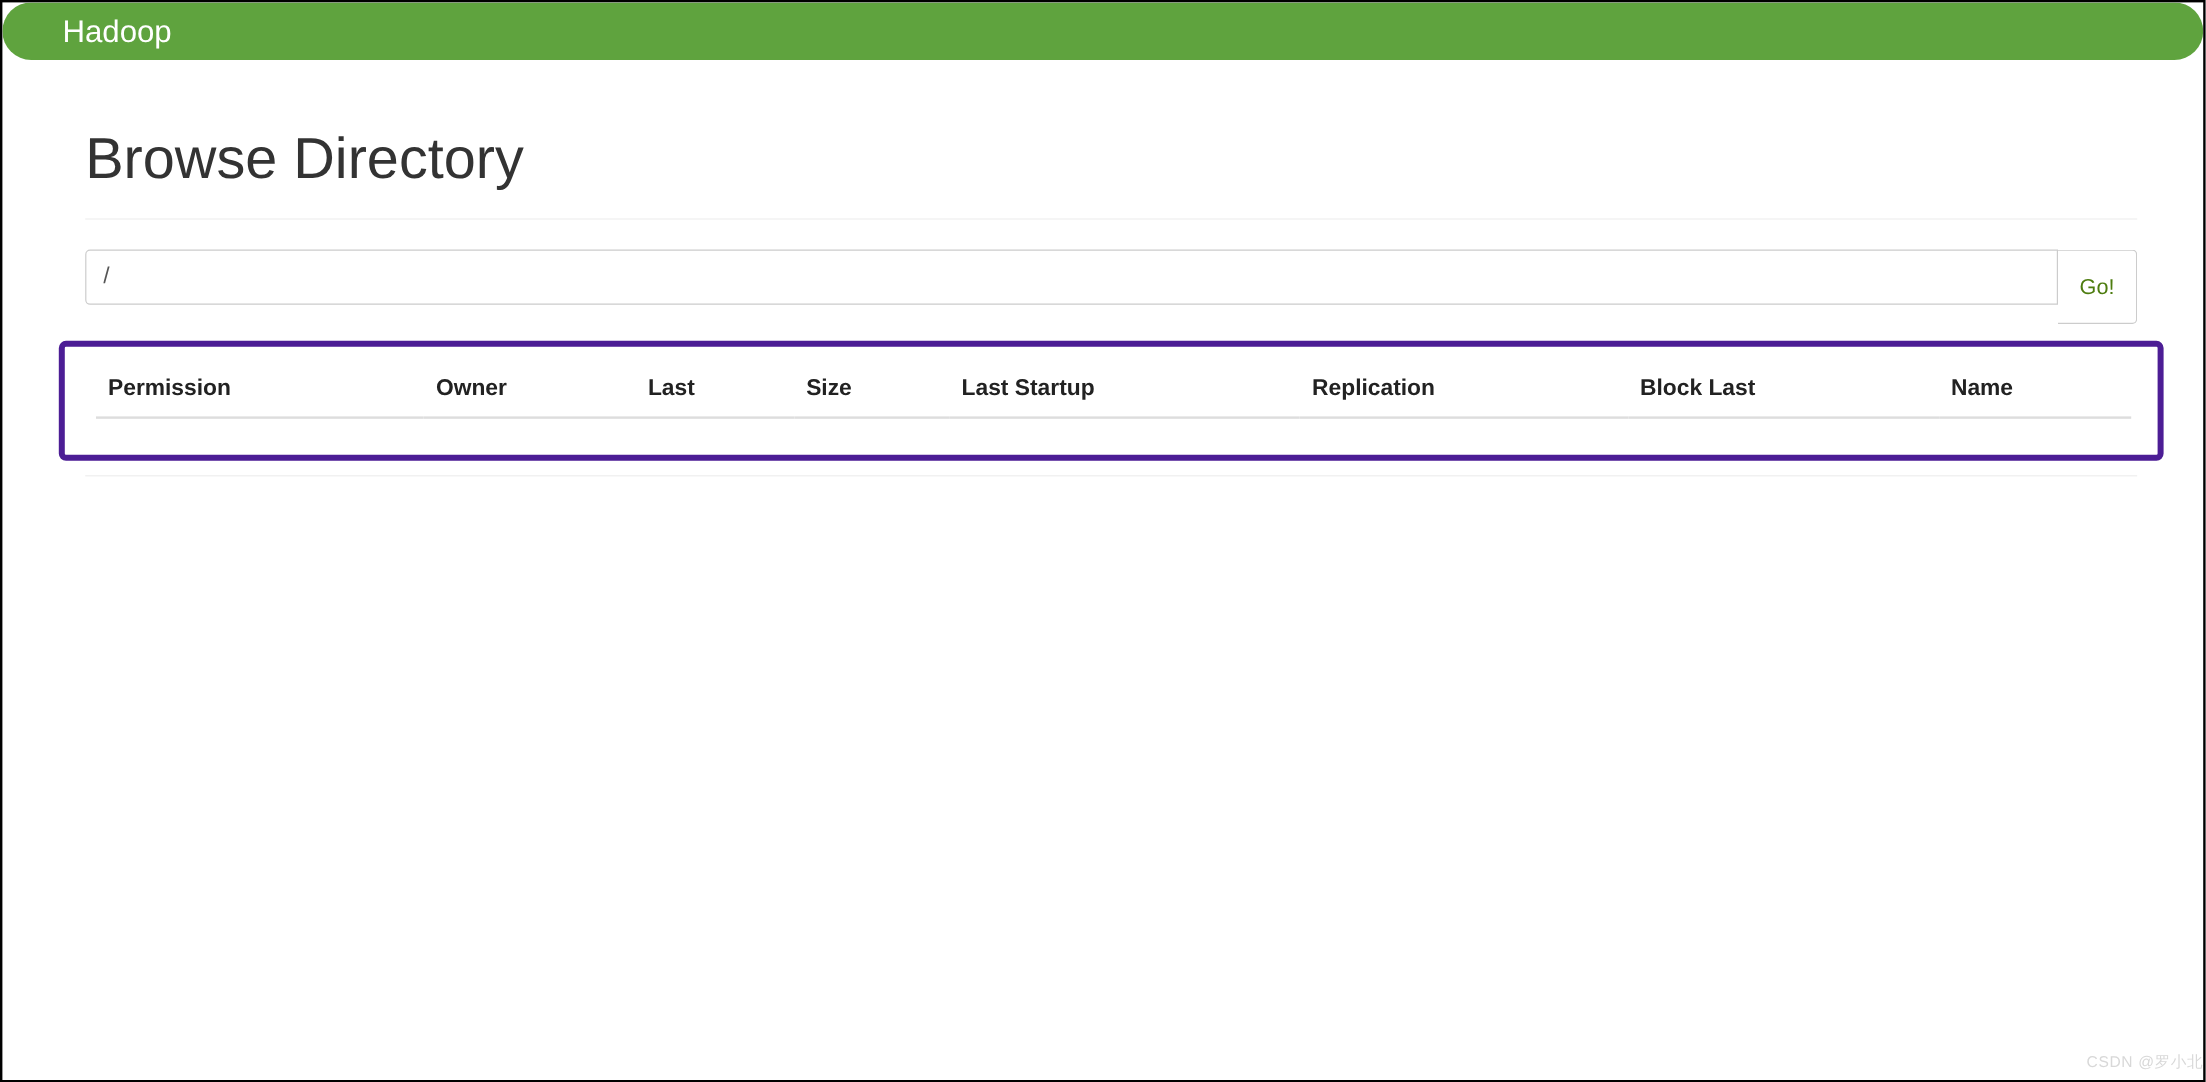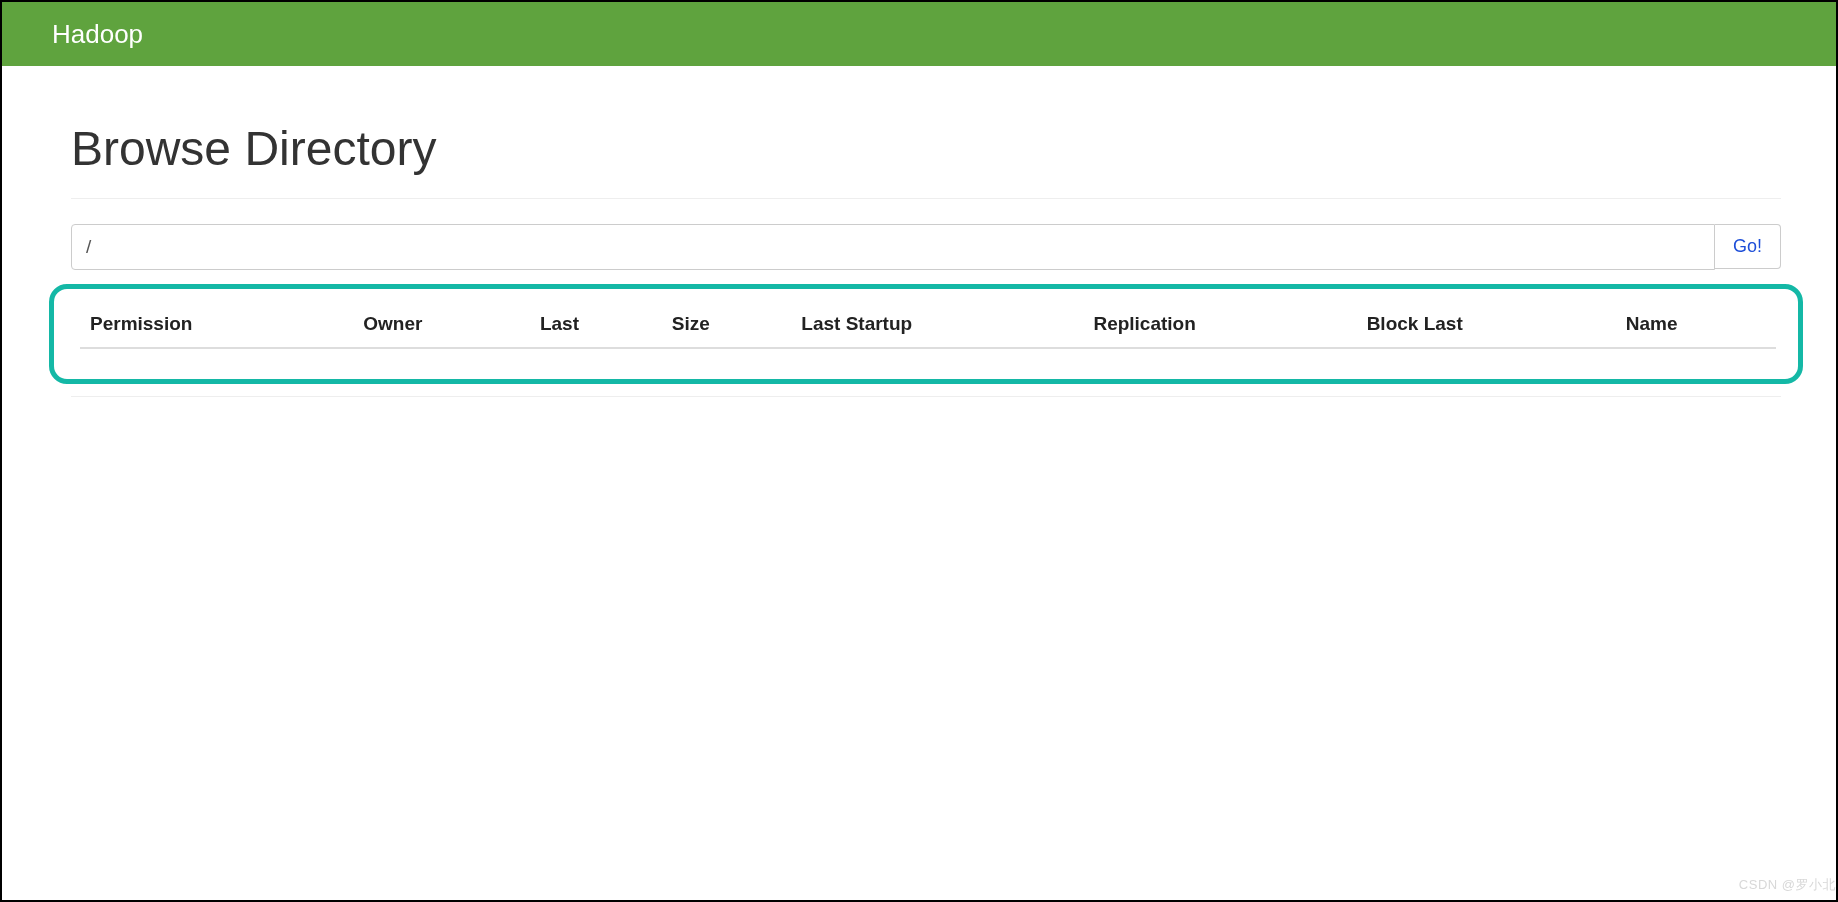--- a/index.html
+++ b/index.html
@@ -11,24 +11,25 @@
       font-family: "Segoe UI", "Microsoft YaHei", "Helvetica Neue", Helvetica, Arial, sans-serif;
       background: #fff;
       color: #333;
       width: 1838px;
       height: 902px;
       border: 2px solid #000;
       position: relative;
     }
     .navbar {
       background-color: #5fa33e;
-      height: 64px;
+      height: 48px;
       display: flex;
       align-items: center;
       padding: 0 20px 0 50px;
+      border-radius: 25px;
     }
     .navbar-brand {
       color: #fff;
       font-size: 26px;
       font-weight: 400;
       margin-right: 30px;
       cursor: pointer;
     }
     .nav-list {
       display: flex;
@@ -78,34 +79,34 @@
       height: 46px;
       border: 1px solid #ccc;
       border-radius: 4px 0 0 4px;
       padding: 0 14px;
       font-size: 19px;
       font-family: inherit;
       color: #555;
       outline: none;
     }
     .go-button {
-      height: 45px;
+      height: 62px;
       padding: 0 18px;
       background: #fff;
       border: 1px solid #ccc;
       border-left: none;
       border-radius: 0 4px 4px 0;
       font-size: 18px;
       font-family: inherit;
-      color: #1d4ed8;
+      color: #4d7c0f;
       cursor: pointer;
     }
     .highlight-box {
-      border: 5px solid #14b8a6;
-      border-radius: 18px;
+      border: 5px solid #4c1d95;
+      border-radius: 6px;
       padding: 10px 22px 30px 26px;
       margin-bottom: 12px;
       margin-left: -22px;
       margin-right: -22px;
     }
     .data-table {
       width: 100%;
       border-collapse: collapse;
     }
     .data-table thead th {

